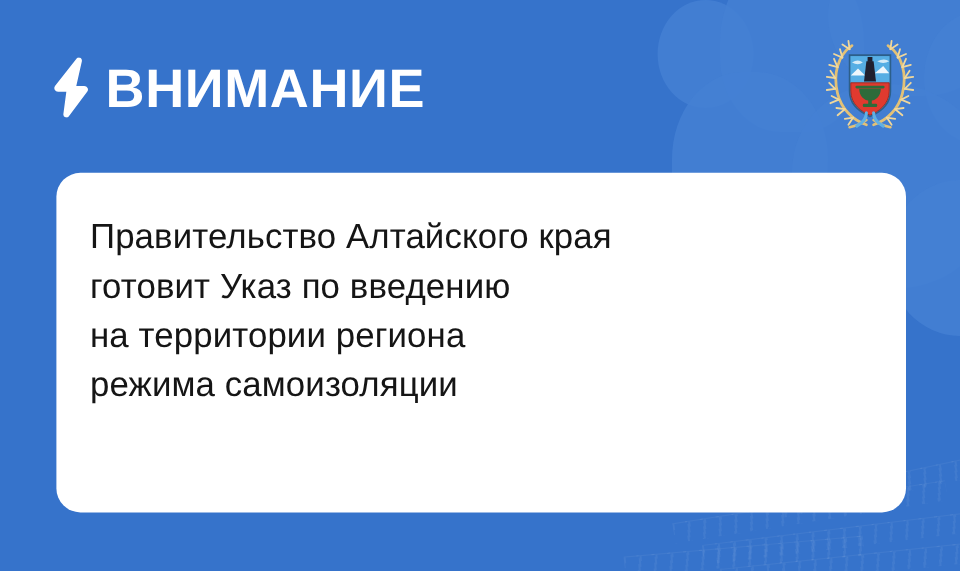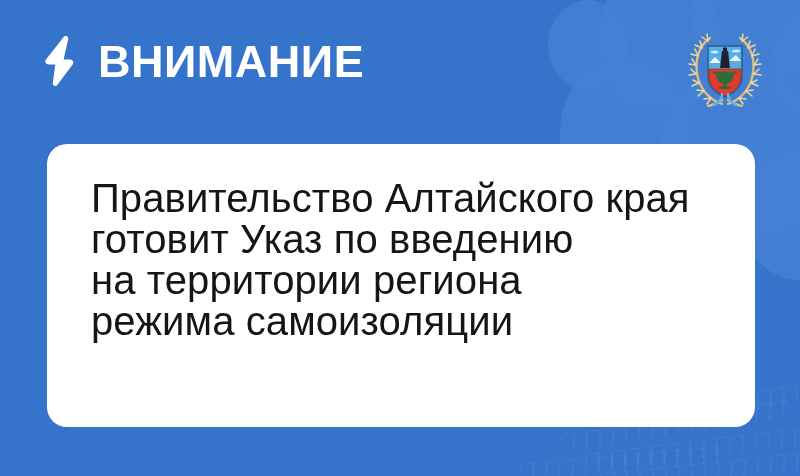--- a/index.html
+++ b/index.html
@@ -56,24 +56,24 @@
   .w1 { left: 560px; top: 418px; transform: rotate(-9deg); }
   .w2 { left: 585px; top: 440px; transform: rotate(-7deg); }
   .w3 { left: 600px; top: 462px; transform: rotate(-6deg); }
   .w4 { left: 640px; top: 398px; transform: rotate(-12deg); width: 180px;}
   .w5 { left: 520px; top: 455px; transform: rotate(-5deg); width: 200px;}
 
   
   .header {
     position: absolute;
     left: 44px;
-    top: 36px;
+    top: 48px;
     display: flex;
     align-items: center;
-    gap: 24px;
+    gap: 14px;
   }
   .bolt-icon {
     width: 30px;
     height: 50px;
     display: block;
   }
   .header-title {
     color: #ffffff;
     font-size: 45px;
     font-weight: bold;
@@ -98,25 +98,24 @@
     top: 144px;
     width: 708px;
     height: 283px;
     background: #ffffff;
     border-radius: 20px;
     box-sizing: border-box;
     padding: 34px 40px 0 28px;
   }
   .card-text {
     color: #151515;
-    font-size: 40px;
+    font-size: 29px;
     line-height: 41px;
     white-space: pre-line;
     letter-spacing: 0.1px;
-    margin-left: 16px;
   }
 </style>
 </head>
 <body>
 
 <div id="poster">
 
   <div class="bg-ornaments">
     <div class="blob b8"></div>
     <div class="blob b1"></div>

